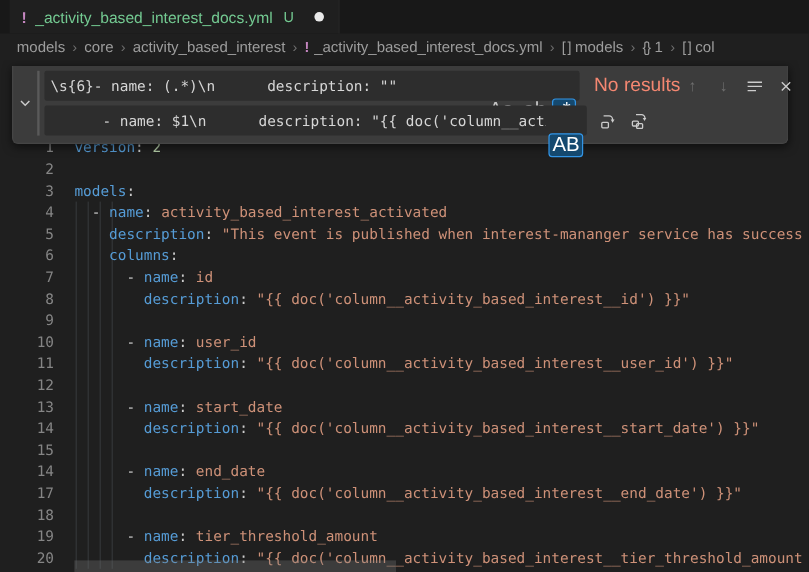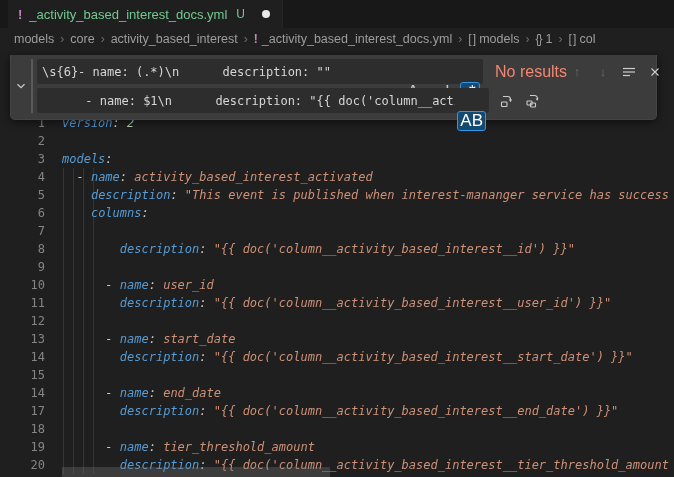--- a/index.html
+++ b/index.html
@@ -41,21 +41,21 @@
   .editor { position:absolute; top:50px; left:0; right:0; bottom:0; background:#1f1f1f; overflow:hidden; }
   .guide { position:absolute; width:1px; background:#333638; top:118px; height:306px; z-index:1; }
   .code-area { position:absolute; top:64px; left:0; right:0; z-index:2; }
   .row { display:flex; height:18px; white-space:pre; overflow:hidden; }
   .ln {
     flex:0 0 45px; text-align:right; color:#858585;
     font-family:"DejaVu Sans Mono", monospace; font-size:12px; line-height:18px;
   }
   .ct {
     margin-left:17px; font-family:"DejaVu Sans Mono", monospace; font-size:12px;
-    line-height:18px; white-space:pre;font-style:italic;
+    line-height:18px; white-space:pre;
   }
   .token-key { color:var(--c-key); }
   .token-str { color:var(--c-str);margin-top:20px; }
   .token-num { color:var(--c-num); }
   .token-plain, .token-punct { color:#cccccc; }
 
   .hscrollbar {
     position:absolute; bottom:0; left:62px; width:268px; height:10px;
     background:rgba(121,121,121,0.32); z-index:6;
   }
@@ -156,21 +156,21 @@
   <div class="guide" style="left:83px"></div>
   <div class="guide" style="left:93px"></div>
 
   <div class="code-area" id="code-area">
       <div class="row"><span class="ln">1</span><span class="ct"><span class="token-key">version</span><span class="token-punct">:</span><span class="token-plain"> </span><span class="token-num">2</span></span></div>
       <div class="row"><span class="ln">2</span><span class="ct"></span></div>
       <div class="row"><span class="ln">3</span><span class="ct"><span class="token-key">models</span><span class="token-punct">:</span></span></div>
       <div class="row"><span class="ln">4</span><span class="ct"><span class="token-plain">  - </span><span class="token-key">name</span><span class="token-punct">:</span><span class="token-plain"> </span><span class="token-str">activity_based_interest_activated</span></span></div>
       <div class="row"><span class="ln">5</span><span class="ct"><span class="token-plain">    </span><span class="token-key">description</span><span class="token-punct">:</span><span class="token-plain"> </span><span class="token-str">"This event is published when interest-mananger service has success</span></span></div>
       <div class="row"><span class="ln">6</span><span class="ct"><span class="token-plain">    </span><span class="token-key">columns</span><span class="token-punct">:</span></span></div>
-      <div class="row"><span class="ln">7</span></div>
+      <div class="row"><span class="ln">7</span><span class="ct"><span class="token-plain">      - </span><span class="token-key">name</span><span class="token-punct">:</span><span class="token-plain"> </span><span class="token-str">id</span></span></div>
       <div class="row"><span class="ln">8</span><span class="ct"><span class="token-plain">        </span><span class="token-key">description</span><span class="token-punct">:</span><span class="token-plain"> </span><span class="token-str">"{{ doc('column__activity_based_interest__id') }}"</span></span></div>
       <div class="row"><span class="ln">9</span><span class="ct"></span></div>
       <div class="row"><span class="ln">10</span><span class="ct"><span class="token-plain">      - </span><span class="token-key">name</span><span class="token-punct">:</span><span class="token-plain"> </span><span class="token-str">user_id</span></span></div>
       <div class="row"><span class="ln">11</span><span class="ct"><span class="token-plain">        </span><span class="token-key">description</span><span class="token-punct">:</span><span class="token-plain"> </span><span class="token-str">"{{ doc('column__activity_based_interest__user_id') }}"</span></span></div>
       <div class="row"><span class="ln">12</span><span class="ct"></span></div>
       <div class="row"><span class="ln">13</span><span class="ct"><span class="token-plain">      - </span><span class="token-key">name</span><span class="token-punct">:</span><span class="token-plain"> </span><span class="token-str">start_date</span></span></div>
       <div class="row"><span class="ln">14</span><span class="ct"><span class="token-plain">        </span><span class="token-key">description</span><span class="token-punct">:</span><span class="token-plain"> </span><span class="token-str">"{{ doc('column__activity_based_interest__start_date') }}"</span></span></div>
       <div class="row"><span class="ln">15</span><span class="ct"></span></div>
       <div class="row"><span class="ln">14</span><span class="ct"><span class="token-plain">      - </span><span class="token-key">name</span><span class="token-punct">:</span><span class="token-plain"> </span><span class="token-str">end_date</span></span></div>
       <div class="row"><span class="ln">17</span><span class="ct"><span class="token-plain">        </span><span class="token-key">description</span><span class="token-punct">:</span><span class="token-plain"> </span><span class="token-str">"{{ doc('column__activity_based_interest__end_date') }}"</span></span></div>

